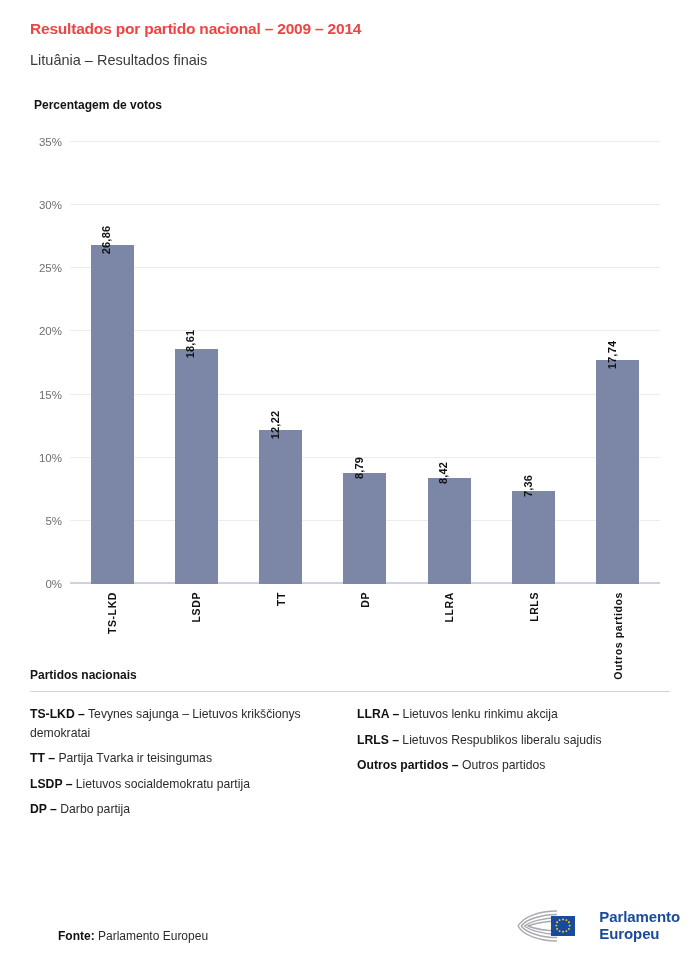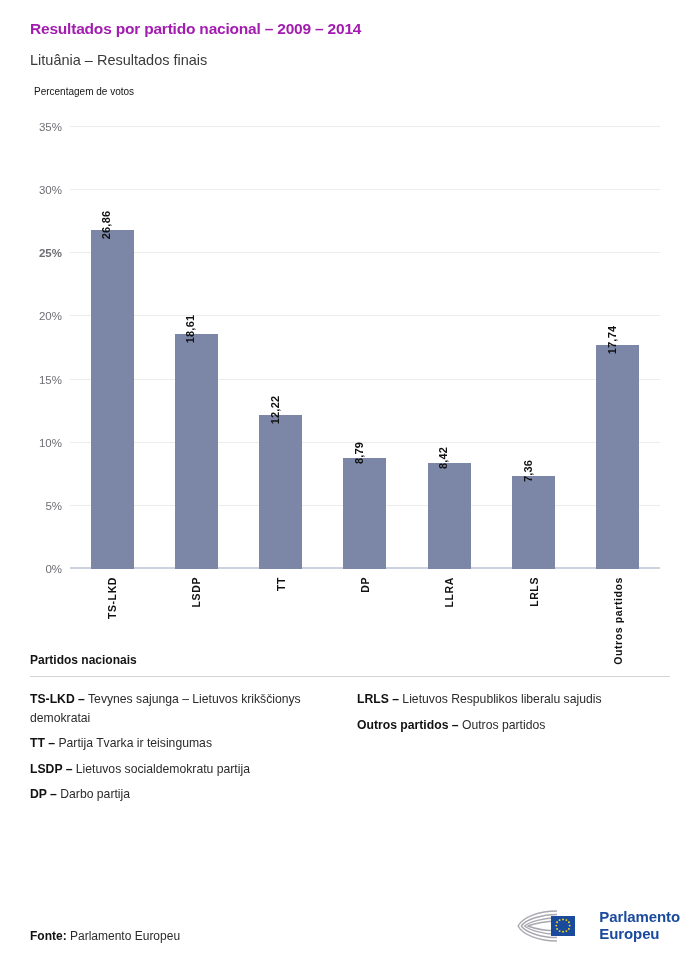--- a/index.html
+++ b/index.html
@@ -15,36 +15,36 @@
     position: relative;
     overflow: hidden;
   }
 
   
   .header { padding: 18px 30px 0 30px; }
   .chart-title {
     font-size: 15.5px;
     font-weight: bold;
     letter-spacing: -0.2px;
-    color: #a21caf;
+    color: #ef4444;
     margin: 0 0 0 0;
     line-height: 1.4;
   }
   .chart-subtitle {
     font-size: 14.5px;
     font-weight: normal;
     color: #3a3a3a;
     margin: 10px 0 0 0;
     line-height: 1.4;
   }
   .axis-caption {
-    font-size: 10px;
-    font-weight: normal;
+    font-size: 12px;
+    font-weight: bold;
     color: #141414;
-    margin: 16px 0 0 4px;
+    margin: 28px 0 0 4px;
   }
 
   
   .chart-wrap {
     position: relative;
     margin: 22px 30px 0 30px;
     height: 450px;
   }
   .plot {
     position: absolute;
@@ -156,21 +156,21 @@
     right: 20px;
     bottom: 16px;
     display: flex;
     align-items: flex-end;
     justify-content: space-between;
   }
   .source {
     font-size: 12px;
     color: #2b2b2b;
   }
-  .source .lbl { font-weight: bold; color: #111111; }
+  .source .lbl { font-weight: bold; color: #111111; margin-left: 28px; }
 
   .ep-logo {
     display: flex;
     align-items: flex-end;
     gap: 8px;
   }
   .ep-mark { display: block; }
   .ep-text {
     color: #1a4a9c;
     font-size: 15px;
@@ -195,21 +195,21 @@
         <div class="ytick" style="bottom: 0%; transform: translateY(50%);">0%</div>
         <div class="gridline" style="bottom: 14.2857%;"></div>
         <div class="ytick" style="bottom: 14.2857%; transform: translateY(50%);">5%</div>
         <div class="gridline" style="bottom: 28.5714%;"></div>
         <div class="ytick" style="bottom: 28.5714%; transform: translateY(50%);">10%</div>
         <div class="gridline" style="bottom: 42.8571%;"></div>
         <div class="ytick" style="bottom: 42.8571%; transform: translateY(50%);">15%</div>
         <div class="gridline" style="bottom: 57.1429%;"></div>
         <div class="ytick" style="bottom: 57.1429%; transform: translateY(50%);">20%</div>
         <div class="gridline" style="bottom: 71.4286%;"></div>
-        <div class="ytick" style="bottom: 71.4286%; transform: translateY(50%); font-weight: bold;">25%</div>
+        <div class="ytick" style="bottom: 71.4286%; transform: translateY(50%);">25%</div>
         <div class="gridline" style="bottom: 85.7143%;"></div>
         <div class="ytick" style="bottom: 85.7143%; transform: translateY(50%);">30%</div>
         <div class="gridline" style="bottom: 100%;"></div>
         <div class="ytick" style="bottom: 100%; transform: translateY(50%);">35%</div>
       </div>
     <div class="bars" id="bars">
         <div class="bar-slot">
           <div class="bar" style="height: 76.7429%; background: rgb(124, 135, 168);">
             <div class="bar-value">26,86</div>
           </div>
@@ -259,20 +259,21 @@
   <div class="legend-title">Partidos nacionais</div>
   <div class="legend-rule"></div>
   <div class="legend-cols" id="legend-cols">
       <div class="legend-col">
         <div class="legend-item"><span class="abbr">TS-LKD –</span><span> Tevynes sajunga – Lietuvos krikščionys demokratai</span></div>
         <div class="legend-item"><span class="abbr">TT –</span><span> Partija Tvarka ir teisingumas</span></div>
         <div class="legend-item"><span class="abbr">LSDP –</span><span> Lietuvos socialdemokratu partija</span></div>
         <div class="legend-item"><span class="abbr">DP –</span><span> Darbo partija</span></div>
       </div>
       <div class="legend-col">
+        <div class="legend-item"><span class="abbr">LLRA –</span><span> Lietuvos lenku rinkimu akcija</span></div>
         <div class="legend-item"><span class="abbr">LRLS –</span><span> Lietuvos Respublikos liberalu sajudis</span></div>
         <div class="legend-item"><span class="abbr">Outros partidos –</span><span> Outros partidos</span></div>
       </div>
     </div>
 </div>
 
 <div class="footer">
   <div class="source">
     <span class="lbl">Fonte:</span>
     <span>Parlamento Europeu</span>

